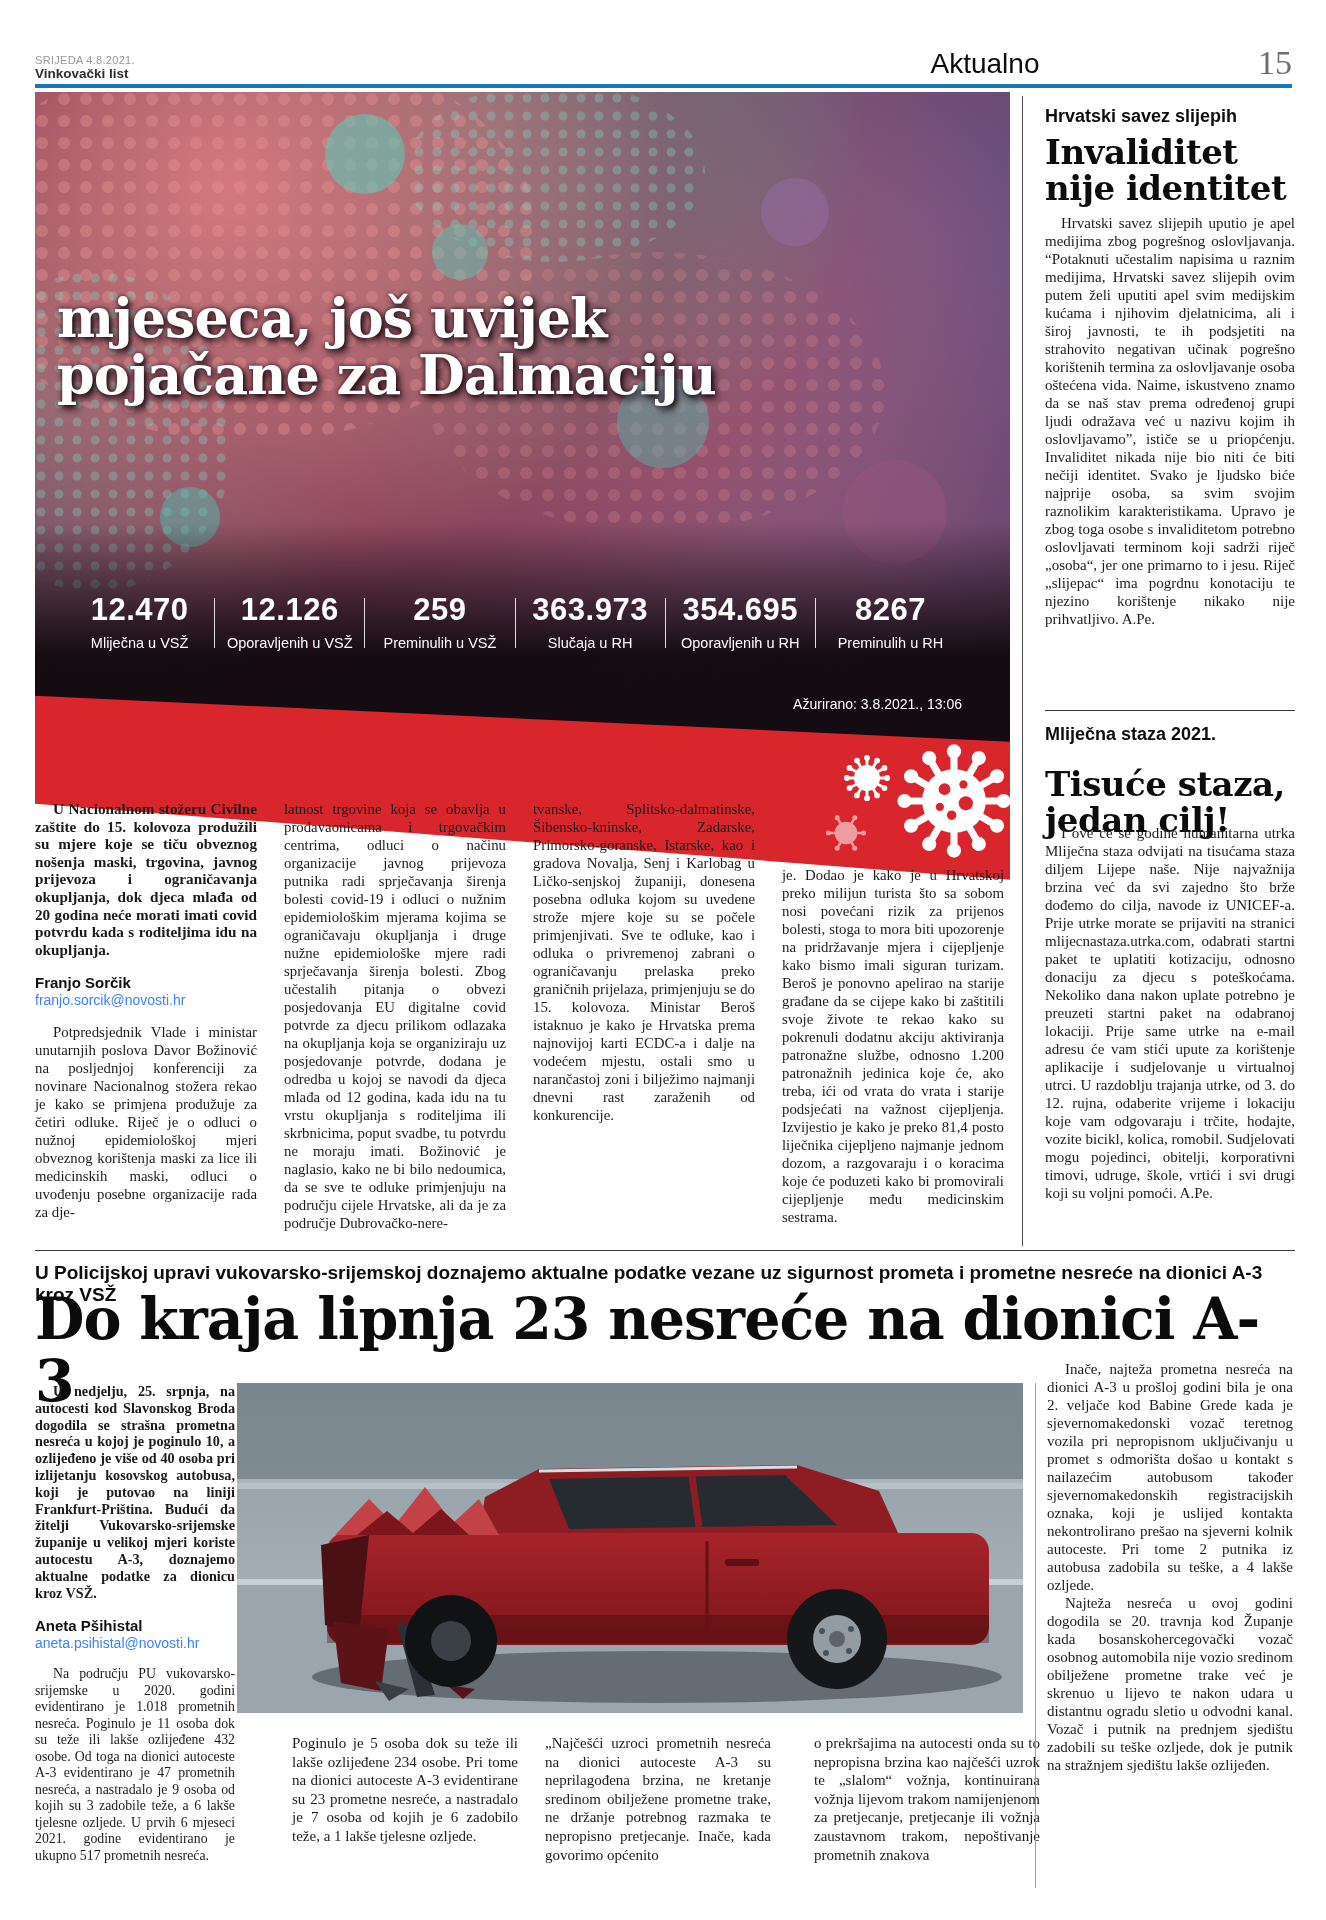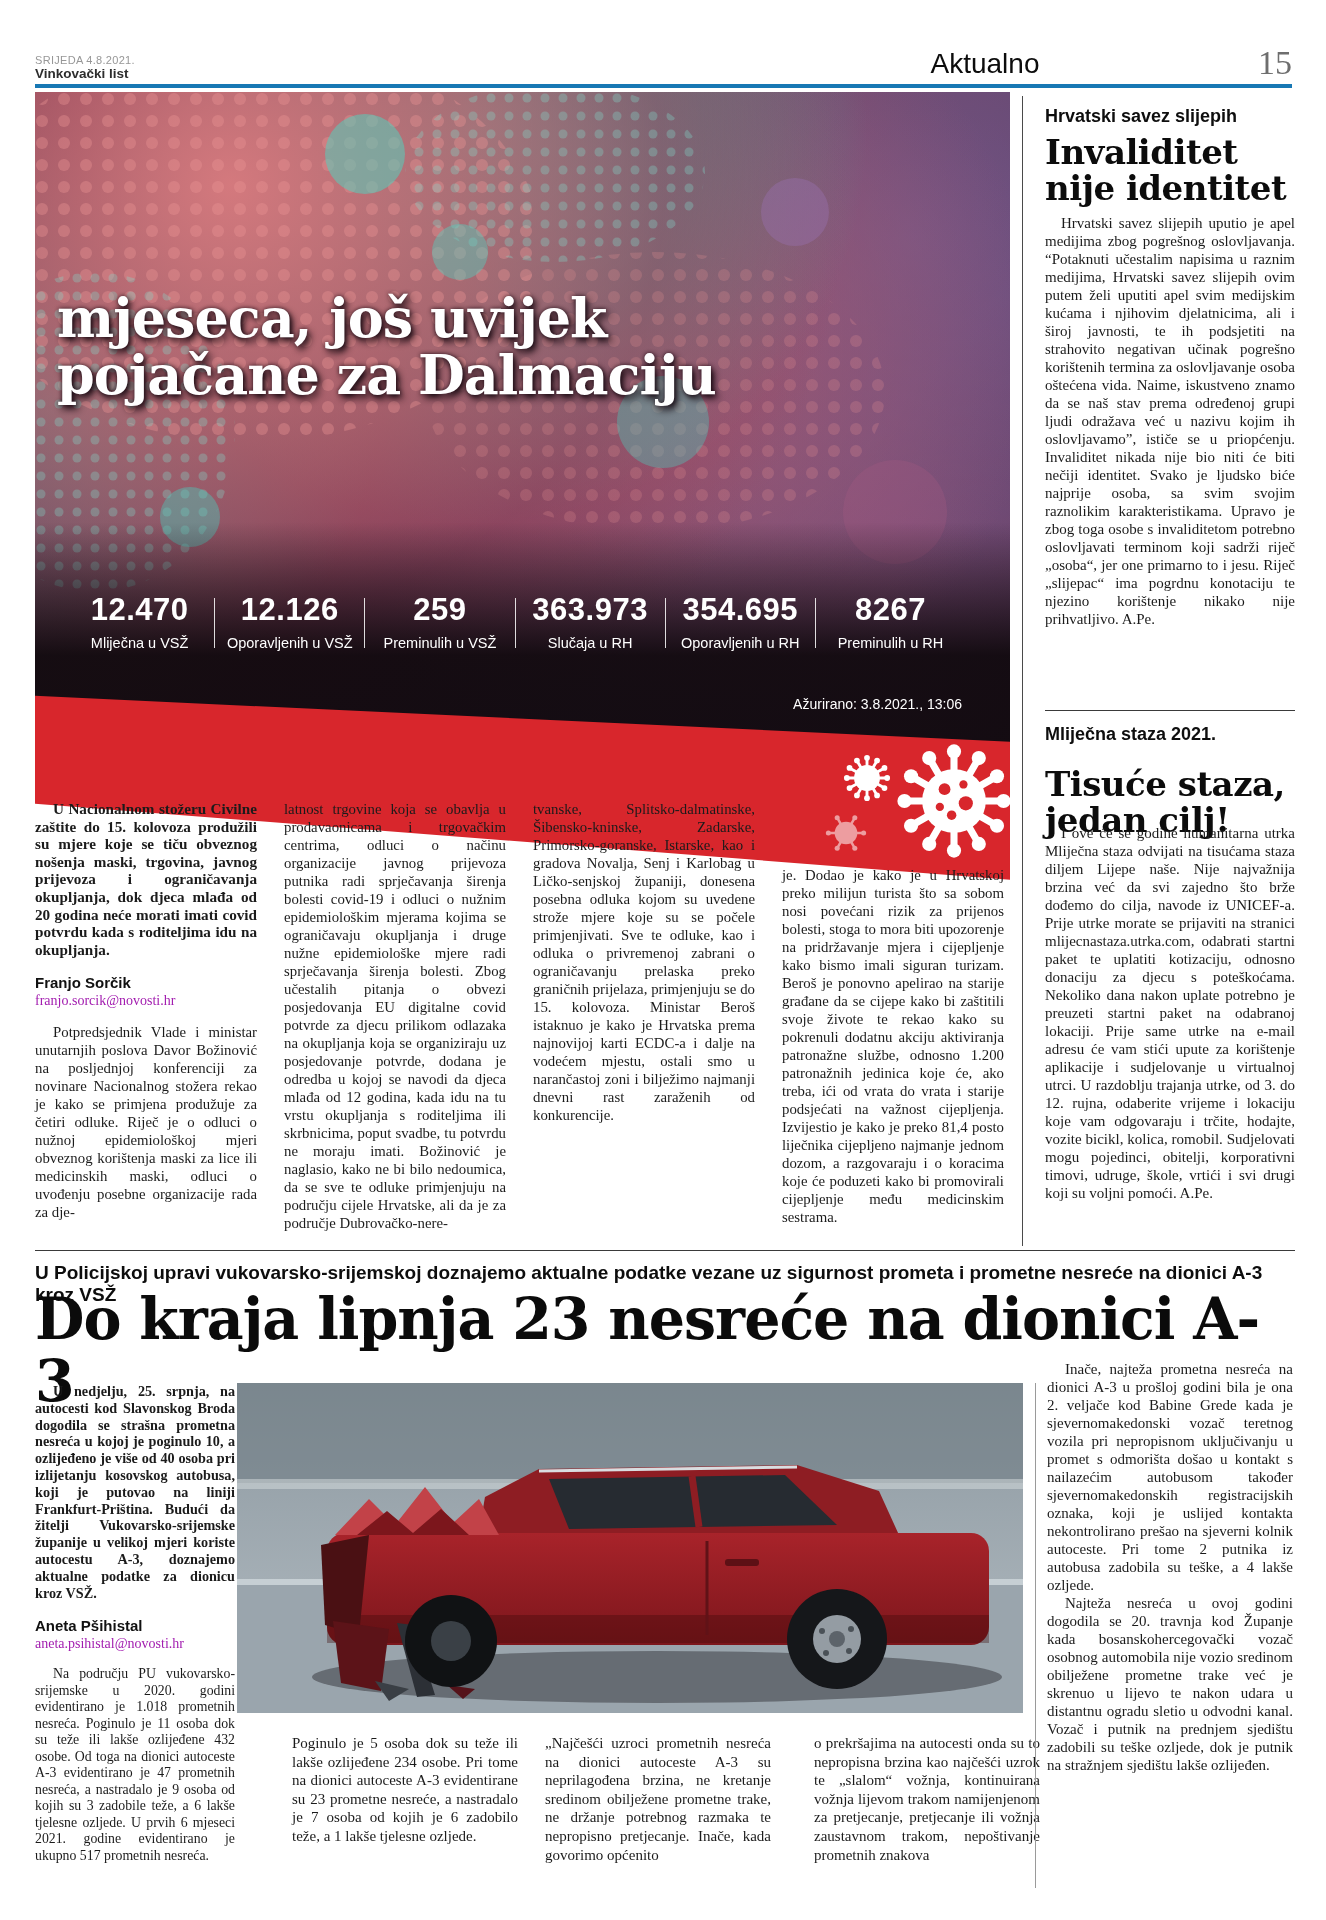--- a/index.html
+++ b/index.html
@@ -45,21 +45,21 @@
     clip-path:polygon(0 19%,100% 39%,100% 99%,0 66%);}
   .virus{position:absolute;}
 
   
   .col{position:absolute;text-align:justify;}
   .col p{margin:0;text-indent:18px;font-size:14.8px;line-height:18px;}
   .col p.noind{text-indent:0;}
   .col p.lead{font-weight:bold;font-size:15.2px;line-height:17.6px;}
   .byline{margin:16px 0 14px;}
   .byline-name{font-family:"Liberation Sans",sans-serif;font-weight:bold;font-size:15px;line-height:18px;color:#111;}
-  .byline-email{font-family:Liberation Serif, serif;font-size:14px;line-height:17px;color:#a21caf;}
+  .byline-email{font-family:Liberation Sans, sans-serif;font-size:14px;line-height:17px;color:#3b82f6;}
 
   .vrule{width:1px;background:#4a4a4a;}
   .hrule{height:1px;background:#3a3a3a;}
 
   
   .kicker{font-family:"Liberation Sans",sans-serif;font-weight:bold;font-size:18px;color:#0e0e0e;}
   .sub-title{font-family:"DejaVu Serif","Liberation Serif",serif;font-weight:bold;
     font-size:34px;line-height:36px;letter-spacing:-.5px;color:#0c0c0c;}
   .sub-title span{display:block;}
   .rc-body{text-align:justify;}

